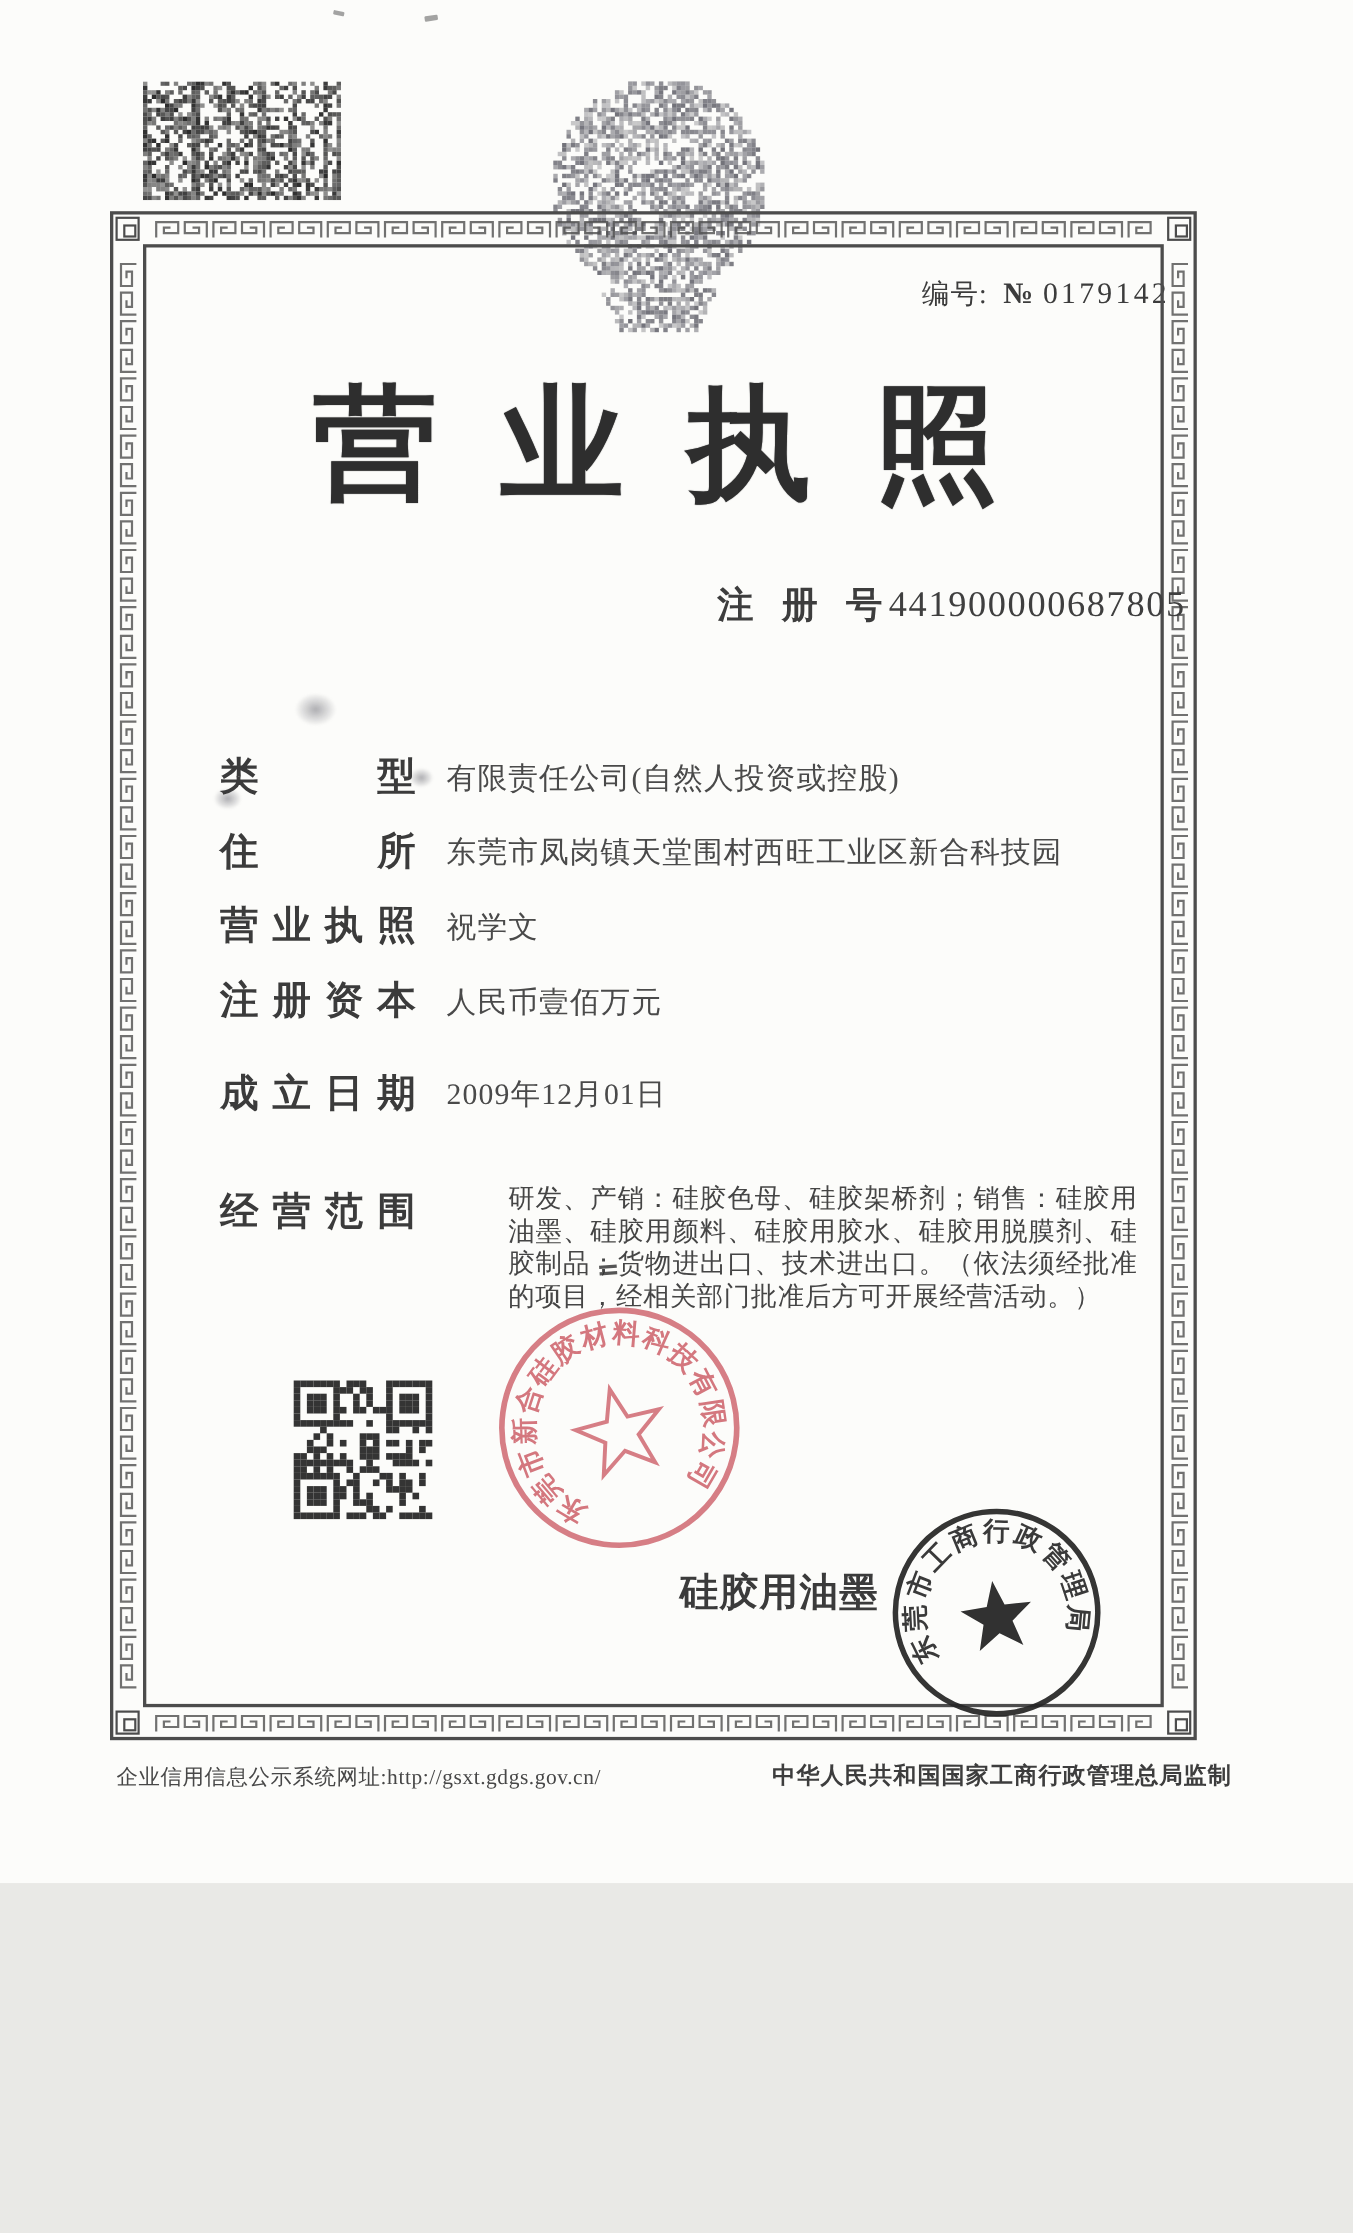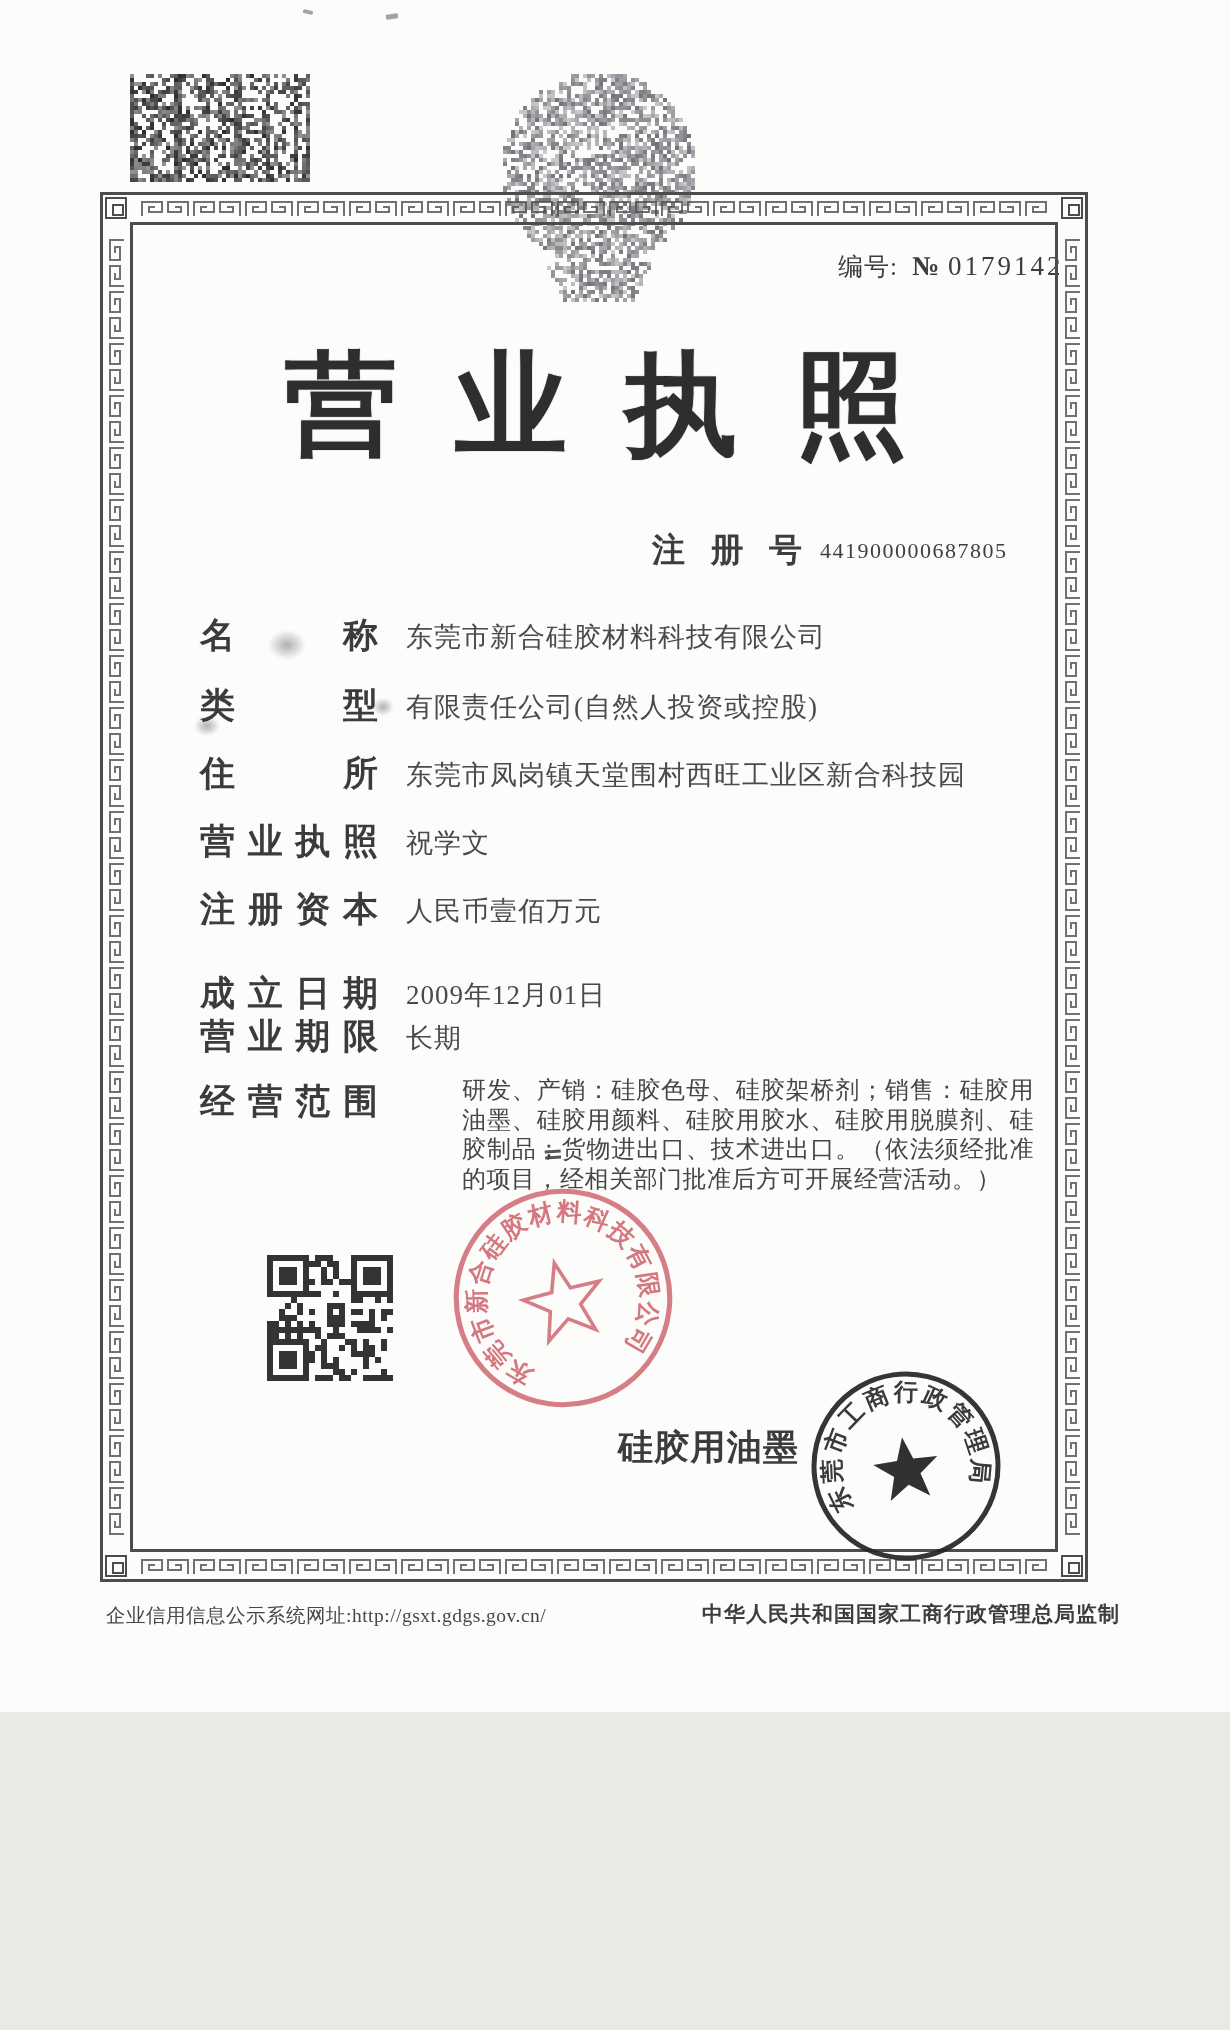--- a/index.html
+++ b/index.html
@@ -37,21 +37,21 @@
   .fcorner.tl{left:2px;top:2px;} .fcorner.tr{right:2px;top:2px;}
   .fcorner.bl{left:2px;bottom:2px;} .fcorner.br{right:2px;bottom:2px;}
   
   .title{position:absolute;left:285px;top:338px;font-size:112px;line-height:1.2;
     font-weight:900;letter-spacing:58px;color:#2e2e2e;white-space:nowrap;
     text-shadow:0 0 1px #555;}
   
   .regno{position:absolute;left:620px;top:528px;white-space:nowrap;}
   .regno .lbl{display:inline-block;width:150px;font-size:33px;font-weight:700;
     text-align:justify;text-align-last:justify;text-justify:inter-character;color:#3d3d3d;vertical-align:middle;margin-left:32px;}
-  .regno .val{font-size:22px;letter-spacing:1.5px;margin-left:14px;color:#3f3f3f;vertical-align:middle;}
+  .regno .val{font-size:33px;letter-spacing:1.5px;margin-left:2px;color:#3f3f3f;vertical-align:middle;}
   
   .frow{position:absolute;left:200px;white-space:nowrap;}
   .frow .lbl{display:inline-block;width:178px;font-size:35px;font-weight:700;
     text-align:justify;text-align-last:justify;text-justify:inter-character;
     color:#3b3b3b;vertical-align:top;}
   .frow .val{display:inline-block;margin-left:24px;padding-top:7px;font-size:27px;
     color:#4a4a4a;letter-spacing:1px;vertical-align:top;}
   .scope{position:absolute;left:462px;top:1076px;width:572px;font-size:24px;
     line-height:29.5px;color:#454545;letter-spacing:.5px;text-align:justify;}
   .dashmark{position:absolute;left:545px;top:1150px;width:16px;opacity:.8;transform:rotate(-4deg);}
@@ -2150,47 +2150,39 @@
 
   <div class="smudge" style="left:268px;top:630px;width:38px;height:30px;"></div>
   <div class="smudge" style="left:372px;top:698px;width:22px;height:18px;"></div>
   <div class="smudge" style="left:194px;top:716px;width:26px;height:20px;"></div>
 
   <div class="regno">
     <span class="lbl">注册号</span>
     <span class="val">441900000687805</span>
   </div>
 
-  <div class="frow" style="top:612px;">
-    <span class="lbl">名称</span>
-    <span class="val">东莞市新合硅胶材料科技有限公司</span>
-  </div>
   <div class="frow" style="top:682px;">
     <span class="lbl">类型</span>
     <span class="val">有限责任公司(自然人投资或控股)</span>
   </div>
   <div class="frow" style="top:750px;">
     <span class="lbl">住所</span>
     <span class="val">东莞市凤岗镇天堂围村西旺工业区新合科技园</span>
   </div>
   <div class="frow" style="top:818px;">
     <span class="lbl">营业执照</span>
     <span class="val">祝学文</span>
   </div>
   <div class="frow" style="top:886px;">
     <span class="lbl">注册资本</span>
     <span class="val">人民币壹佰万元</span>
   </div>
   <div class="frow" style="top:950px;margin-top:20px;">
     <span class="lbl">成立日期</span>
     <span class="val">2009年12月01日</span>
-  </div>
-  <div class="frow" style="top:1013px;">
-    <span class="lbl">营业期限</span>
-    <span class="val">长期</span>
   </div>
   <div class="frow" style="top:1078px;">
     <span class="lbl">经营范围</span>
   </div>
   <div class="scope">研发、产销：硅胶色母、硅胶架桥剂；销售：硅胶用油墨、硅胶用颜料、硅胶用胶水、硅胶用脱膜剂、硅胶制品；货物进出口、技术进出口。（依法须经批准的项目，经相关部门批准后方可开展经营活动。）</div>
   <div class="dashmark">
       <i></i>
       <i></i>
     </div>
 

